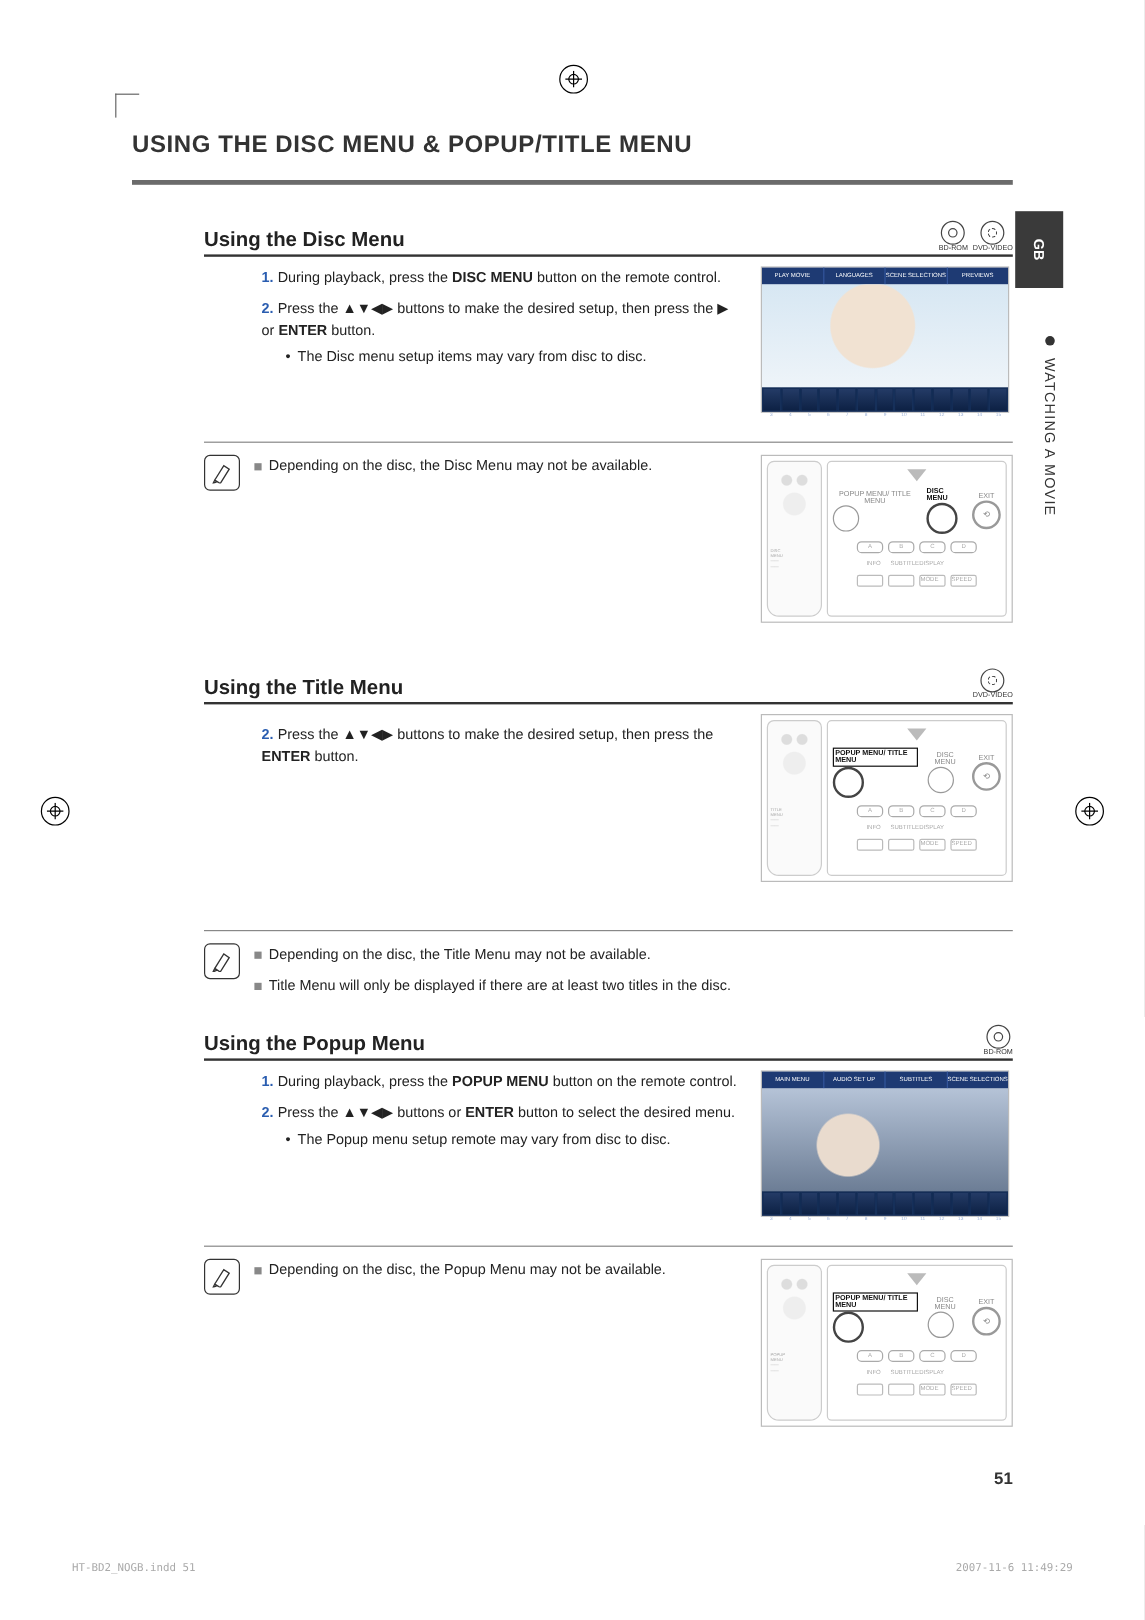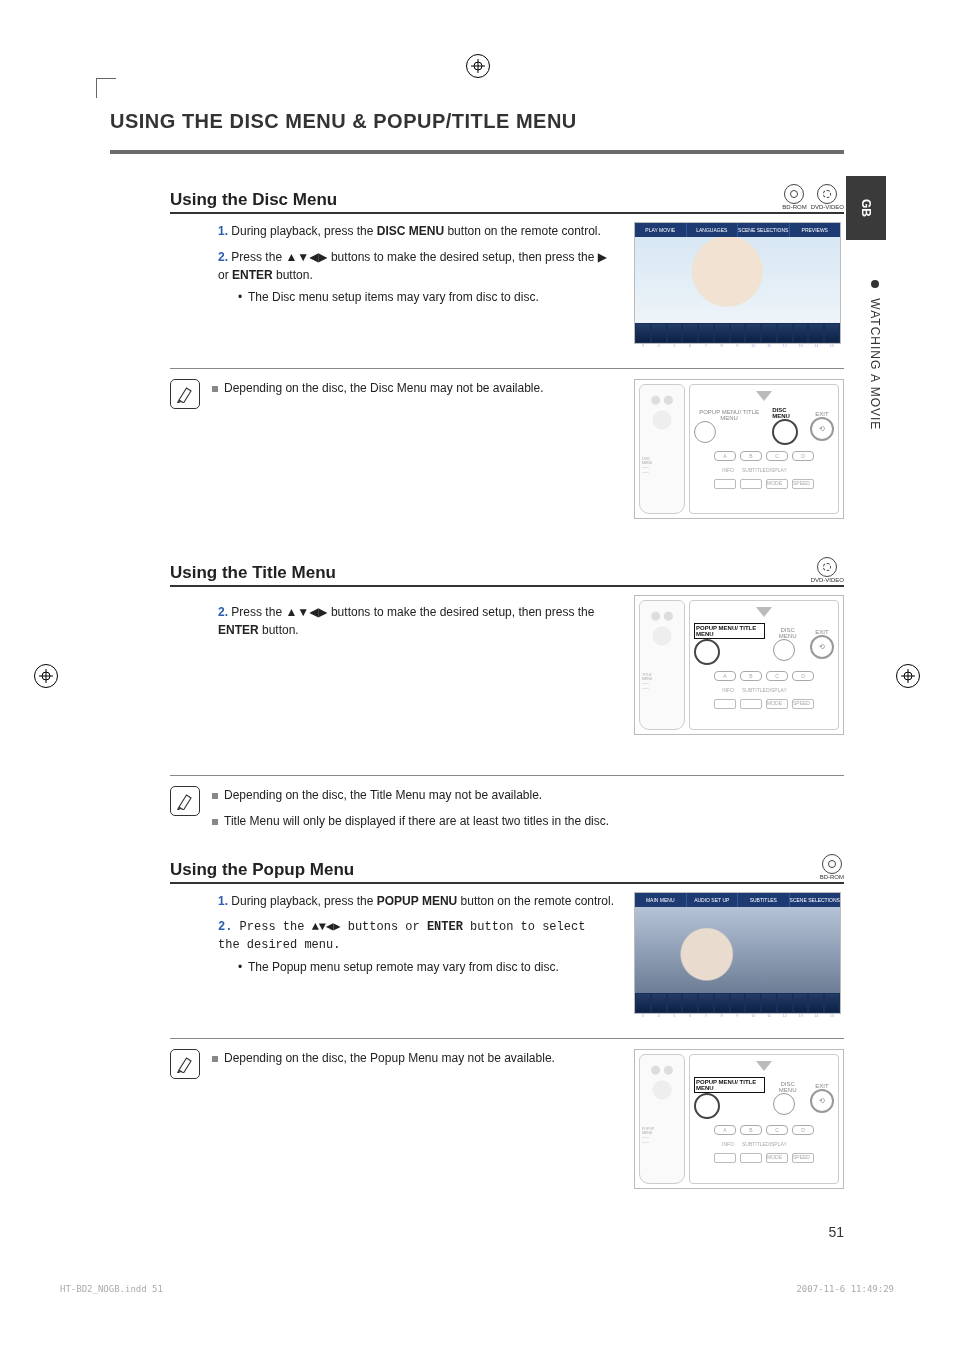--- a/index.html
+++ b/index.html
@@ -201,24 +201,24 @@
   font-size:12px; writing-mode:vertical-rl; text-align:center; line-height:40px;
   font-weight:bold;
 }
 .side-label {
   position:absolute; right:72px; top:280px;
   writing-mode:vertical-rl;
   font-size:12px; color:#333; letter-spacing:1px;
 }
 .side-label .dot{display:inline-block;width:8px;height:8px;background:#333;border-radius:50%;margin-bottom:6px; writing-mode:horizontal-tb;}
 .page-num {
-  position:absolute; right:0; bottom:0; font-weight:normal; font-size:14px; color:#333;
+  position:absolute; right:0; bottom:0; font-weight:bold; font-size:14px; color:#333;
 }
 .footer {
-  position:absolute; left:60px; right:60px; bottom:56px;
+  position:absolute; left:60px; right:60px; bottom:38px;
   display:flex; justify-content:space-between;
   font-size:9px; color:#aaa; font-family:monospace;
 }
 .corner-line-tl{position:absolute;top:78px;left:96px;width:20px;height:0;border-top:1px solid #666;}
 .corner-line-tl-v{position:absolute;top:78px;left:96px;height:20px;width:0;border-left:1px solid #666;}
 b{font-weight:bold;}
 </style>
 </head>
 <body>
 
@@ -472,21 +472,21 @@
               <div class="circ">
                 <div class="inner"></div>
               </div>
               <span>BD-ROM</span>
             </div>
         </div>
       </div>
       <div class="two-col">
         <div class="col-text">
           <div><span class="num">1.</span> <span>During playback, press the </span><b>POPUP MENU</b><span> button on the remote control.</span></div>
-          <div style="margin-top:8px;font-family:Liberation Mono, monospace;"><span class="num">2.</span> <span>Press the </span><span class="arrows">▲▼◀▶</span><span> buttons or </span><b>ENTER</b><span> button to select the desired menu.</span></div>
+          <div style="margin-top:8px;"><span class="num">2.</span> <span>Press the </span><span class="arrows">▲▼◀▶</span><span> buttons or </span><b>ENTER</b><span> button to select the desired menu.</span></div>
           <div class="bullet-sub" style="margin-left:30px;margin-top:4px;">The Popup menu setup remote may vary from disc to disc.</div>
         </div>
         <div class="col-fig">
           <div class="movie-fig" style="background:linear-gradient(180deg,#a3b2c9,#64748e);">
             <div class="tabs">
               <span>MAIN MENU</span>
               <span>AUDIO SET UP</span>
               <span>SUBTITLES</span>
               <span>SCENE SELECTIONS</span>
             </div>

